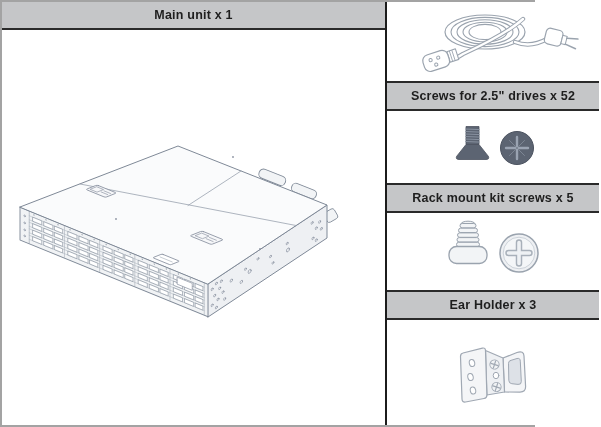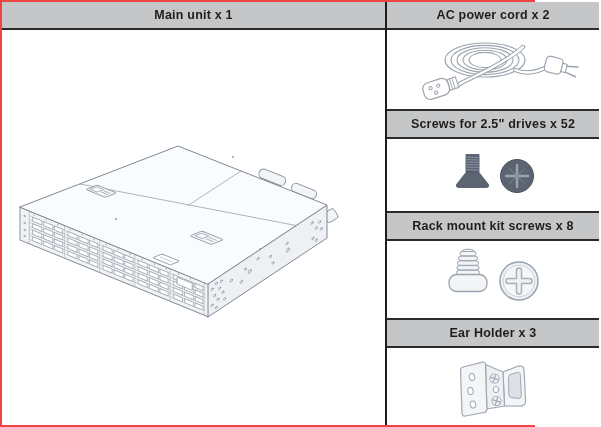--- a/index.html
+++ b/index.html
@@ -1,18 +1,18 @@
 <!DOCTYPE html>
 <html><head>
 <meta charset="utf-8">
 <style>
   html,body{margin:0;padding:0;background:#fff;}
   .page{
     position:relative;width:535px;height:427px;box-sizing:border-box;
-    border:2px solid #ef4444;background:#fca5a5;
+    border:2px solid #a3a3a3;background:#fca5a5;
     font-family:"Liberation Sans",sans-serif;
   }
   .col-left{position:absolute;left:0;top:0;bottom:0;width:385px;box-sizing:border-box;
     border-right:2px solid #1c1c1c;display:flex;flex-direction:column;}
   .col-right{position:absolute;left:385px;top:0;bottom:0;width:212px;display:flex;flex-direction:column;}
   .hdr{
     height:28px;flex:0 0 28px;box-sizing:border-box;background:#c5c6c8;
     border-bottom:2px solid #2a2a2a;
     display:flex;align-items:center;justify-content:center;
     font-weight:bold;font-size:12.5px;color:#1e1e1e;letter-spacing:.2px;
@@ -221,23 +221,20 @@
           <circle cx="233" cy="155" r="0.9" fill="#8b93a2"></circle>
           <circle cx="116" cy="217" r="0.9" fill="#8b93a2"></circle>
           <circle cx="260" cy="247" r="0.9" fill="#8b93a2"></circle>
         </g>
       </svg>
     </div>
   </div>
 
   <div class="col-right">
 
-    <div class="hdr">
-      <span>AC power cord x 2</span>
-    </div>
     <div class="cell c1">
       <svg width="212" height="79" viewBox="0 0 212 79">
         <g stroke-linecap="round" stroke-linejoin="round">
           <ellipse cx="98" cy="30" rx="40" ry="17" fill="#ffffff" stroke="#9aa3ae" stroke-width="1.2"></ellipse>
           <ellipse cx="98" cy="30" rx="34" ry="14.6" fill="none" stroke="#9aa3ae" stroke-width="1.1"></ellipse>
           <ellipse cx="98" cy="30" rx="28" ry="12.2" fill="none" stroke="#9aa3ae" stroke-width="1.1"></ellipse>
           <ellipse cx="98" cy="30" rx="22" ry="9.8" fill="none" stroke="#9aa3ae" stroke-width="1.1"></ellipse>
           <ellipse cx="98" cy="30" rx="16" ry="7.6" fill="none" stroke="#9aa3ae" stroke-width="1.1"></ellipse>
 
           <path d="M136,17 C124,28 100,41 76,52 L71,55" fill="none" stroke="#9aa3ae" stroke-width="4.4"></path>
@@ -291,21 +288,21 @@
           </g>
           <g stroke="#7d8694" stroke-width="1" stroke-linecap="round">
             <line x1="122.5" y1="29.5" x2="137.5" y2="44.5"></line>
             <line x1="137.5" y1="29.5" x2="122.5" y2="44.5"></line>
           </g>
         </g>
       </svg>
     </div>
 
     <div class="hdr mid">
-      <span>Rack mount kit screws x 8</span>
+      <span>Rack mount kit screws x 5</span>
     </div>
     <div class="cell c3">
       <svg width="212" height="77" viewBox="0 0 212 77">
         <g stroke-linejoin="round">
 
           <ellipse cx="81" cy="11" rx="7" ry="2.8" fill="#f2f4f6" stroke="#9aa3ae" stroke-width="1"></ellipse>
           <rect x="73" y="10.5" width="16" height="4.4" rx="2.2" fill="#f2f4f6" stroke="#9aa3ae" stroke-width="1"></rect>
           <rect x="71.5" y="15.2" width="19" height="4.4" rx="2.2" fill="#f2f4f6" stroke="#9aa3ae" stroke-width="1"></rect>
           <rect x="70.5" y="19.9" width="21" height="4.4" rx="2.2" fill="#f2f4f6" stroke="#9aa3ae" stroke-width="1"></rect>
           <rect x="70" y="24.6" width="22" height="4.4" rx="2.2" fill="#f2f4f6" stroke="#9aa3ae" stroke-width="1"></rect>

